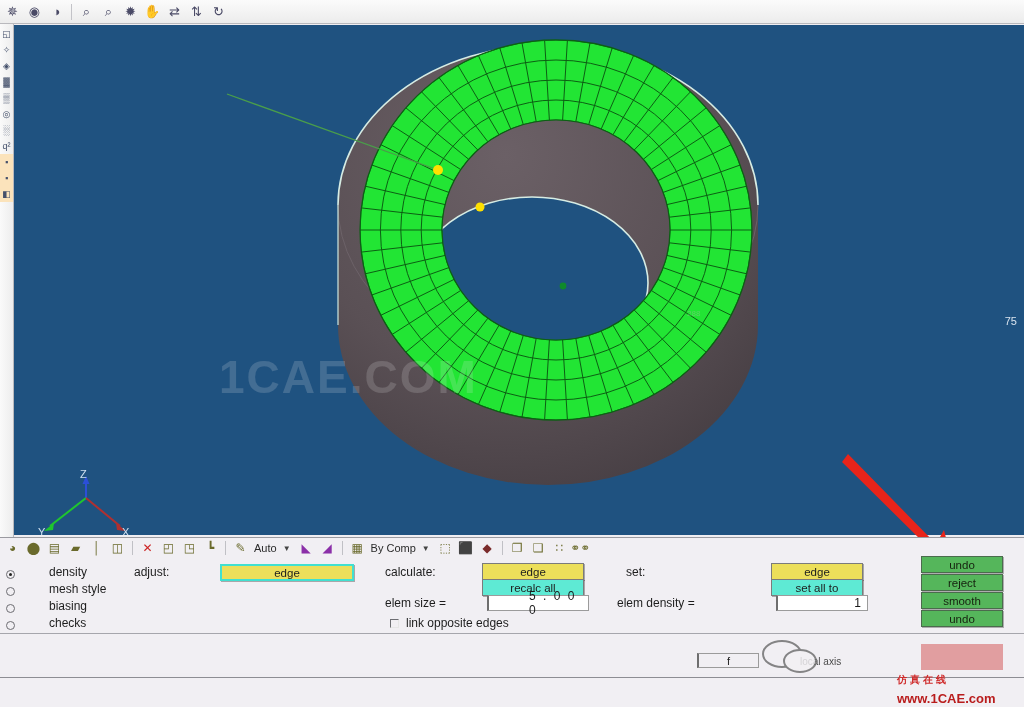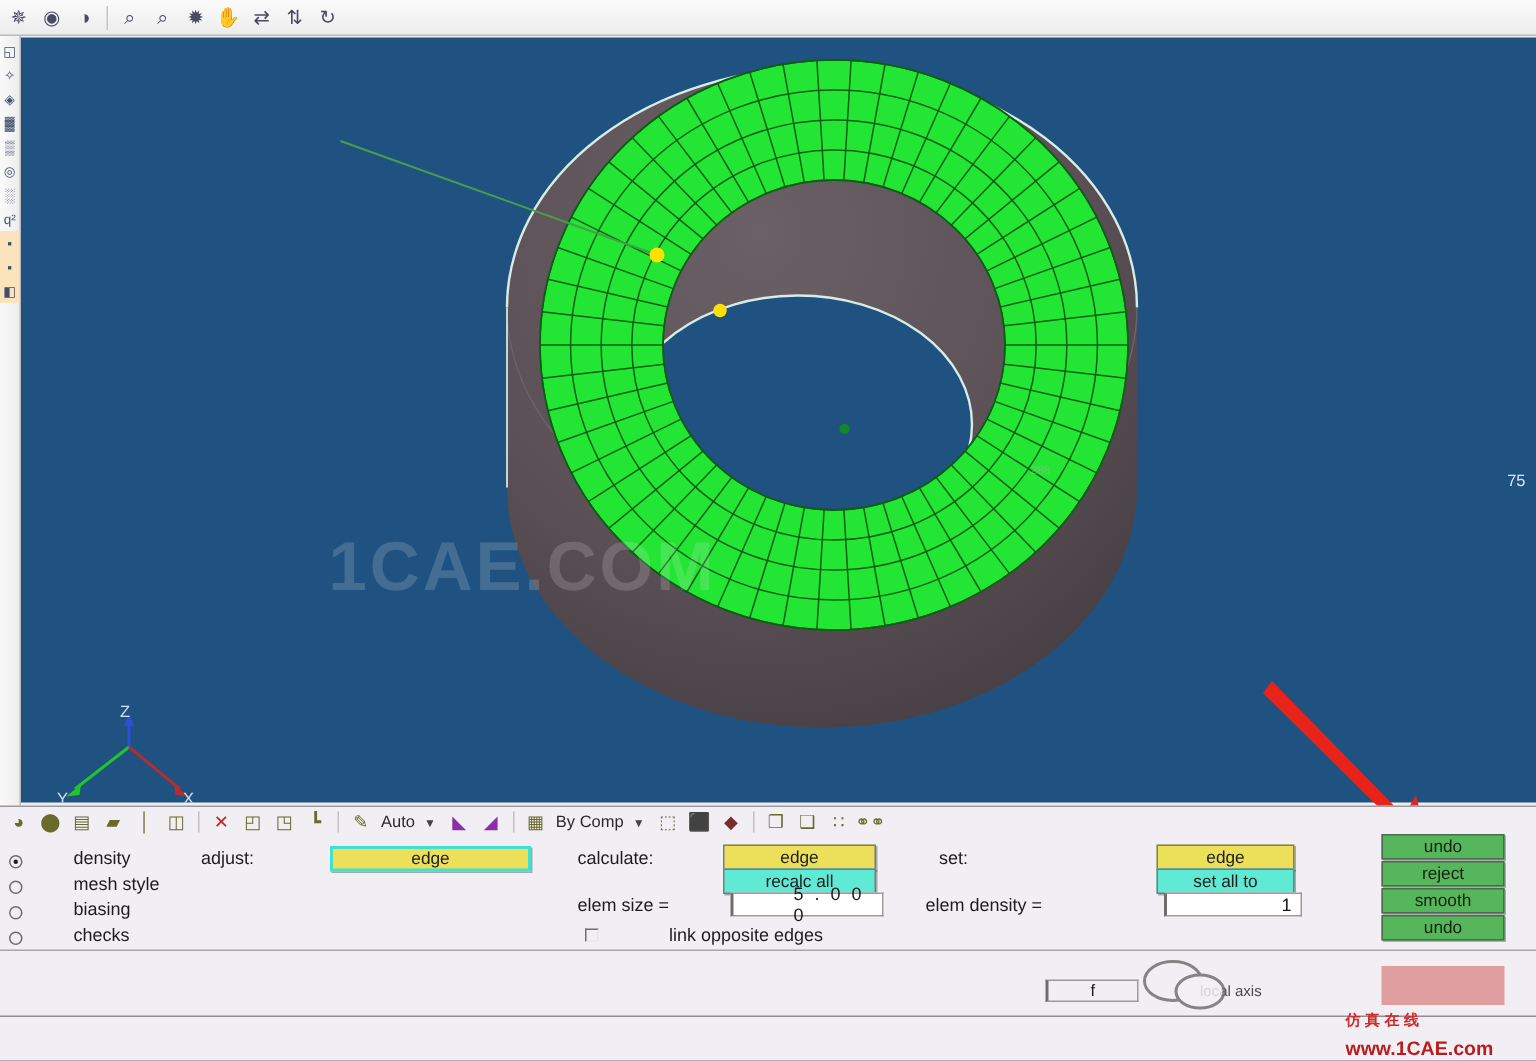--- a/index.html
+++ b/index.html
@@ -121,21 +121,21 @@
 
   .field{
     position:absolute;height:16px;background:#ffffff;
     border:1px solid #9b9b9b;border-left:2px solid #6e6e6e;
     box-sizing:border-box;
     display:flex;align-items:center;justify-content:flex-end;
     padding-right:6px;font-size:12px;color:#1a1a1a;letter-spacing:2px;
   }
   .field.plain{letter-spacing:0;}
 
-  .chk-row{position:absolute;display:flex;align-items:center;gap:40px;}
+  .chk-row{position:absolute;display:flex;align-items:center;}
   .chkbox{
     width:9px;height:9px;border:1px solid #6d6d72;border-right-color:#e6e6e6;
     border-bottom-color:#e6e6e6;background:#f1eff3;margin-right:7px;box-sizing:border-box;
   }
 
   .actions{position:absolute;left:921px;top:556px;width:82px;}
   .act-btn{
     height:17px;margin-bottom:1px;background:#55b65b;border:1px solid #4b6b4d;
     box-sizing:border-box;display:flex;align-items:center;justify-content:center;
     font-size:11.5px;color:#16220f;box-shadow:1px 1px 0 rgba(0,0,0,.28);

